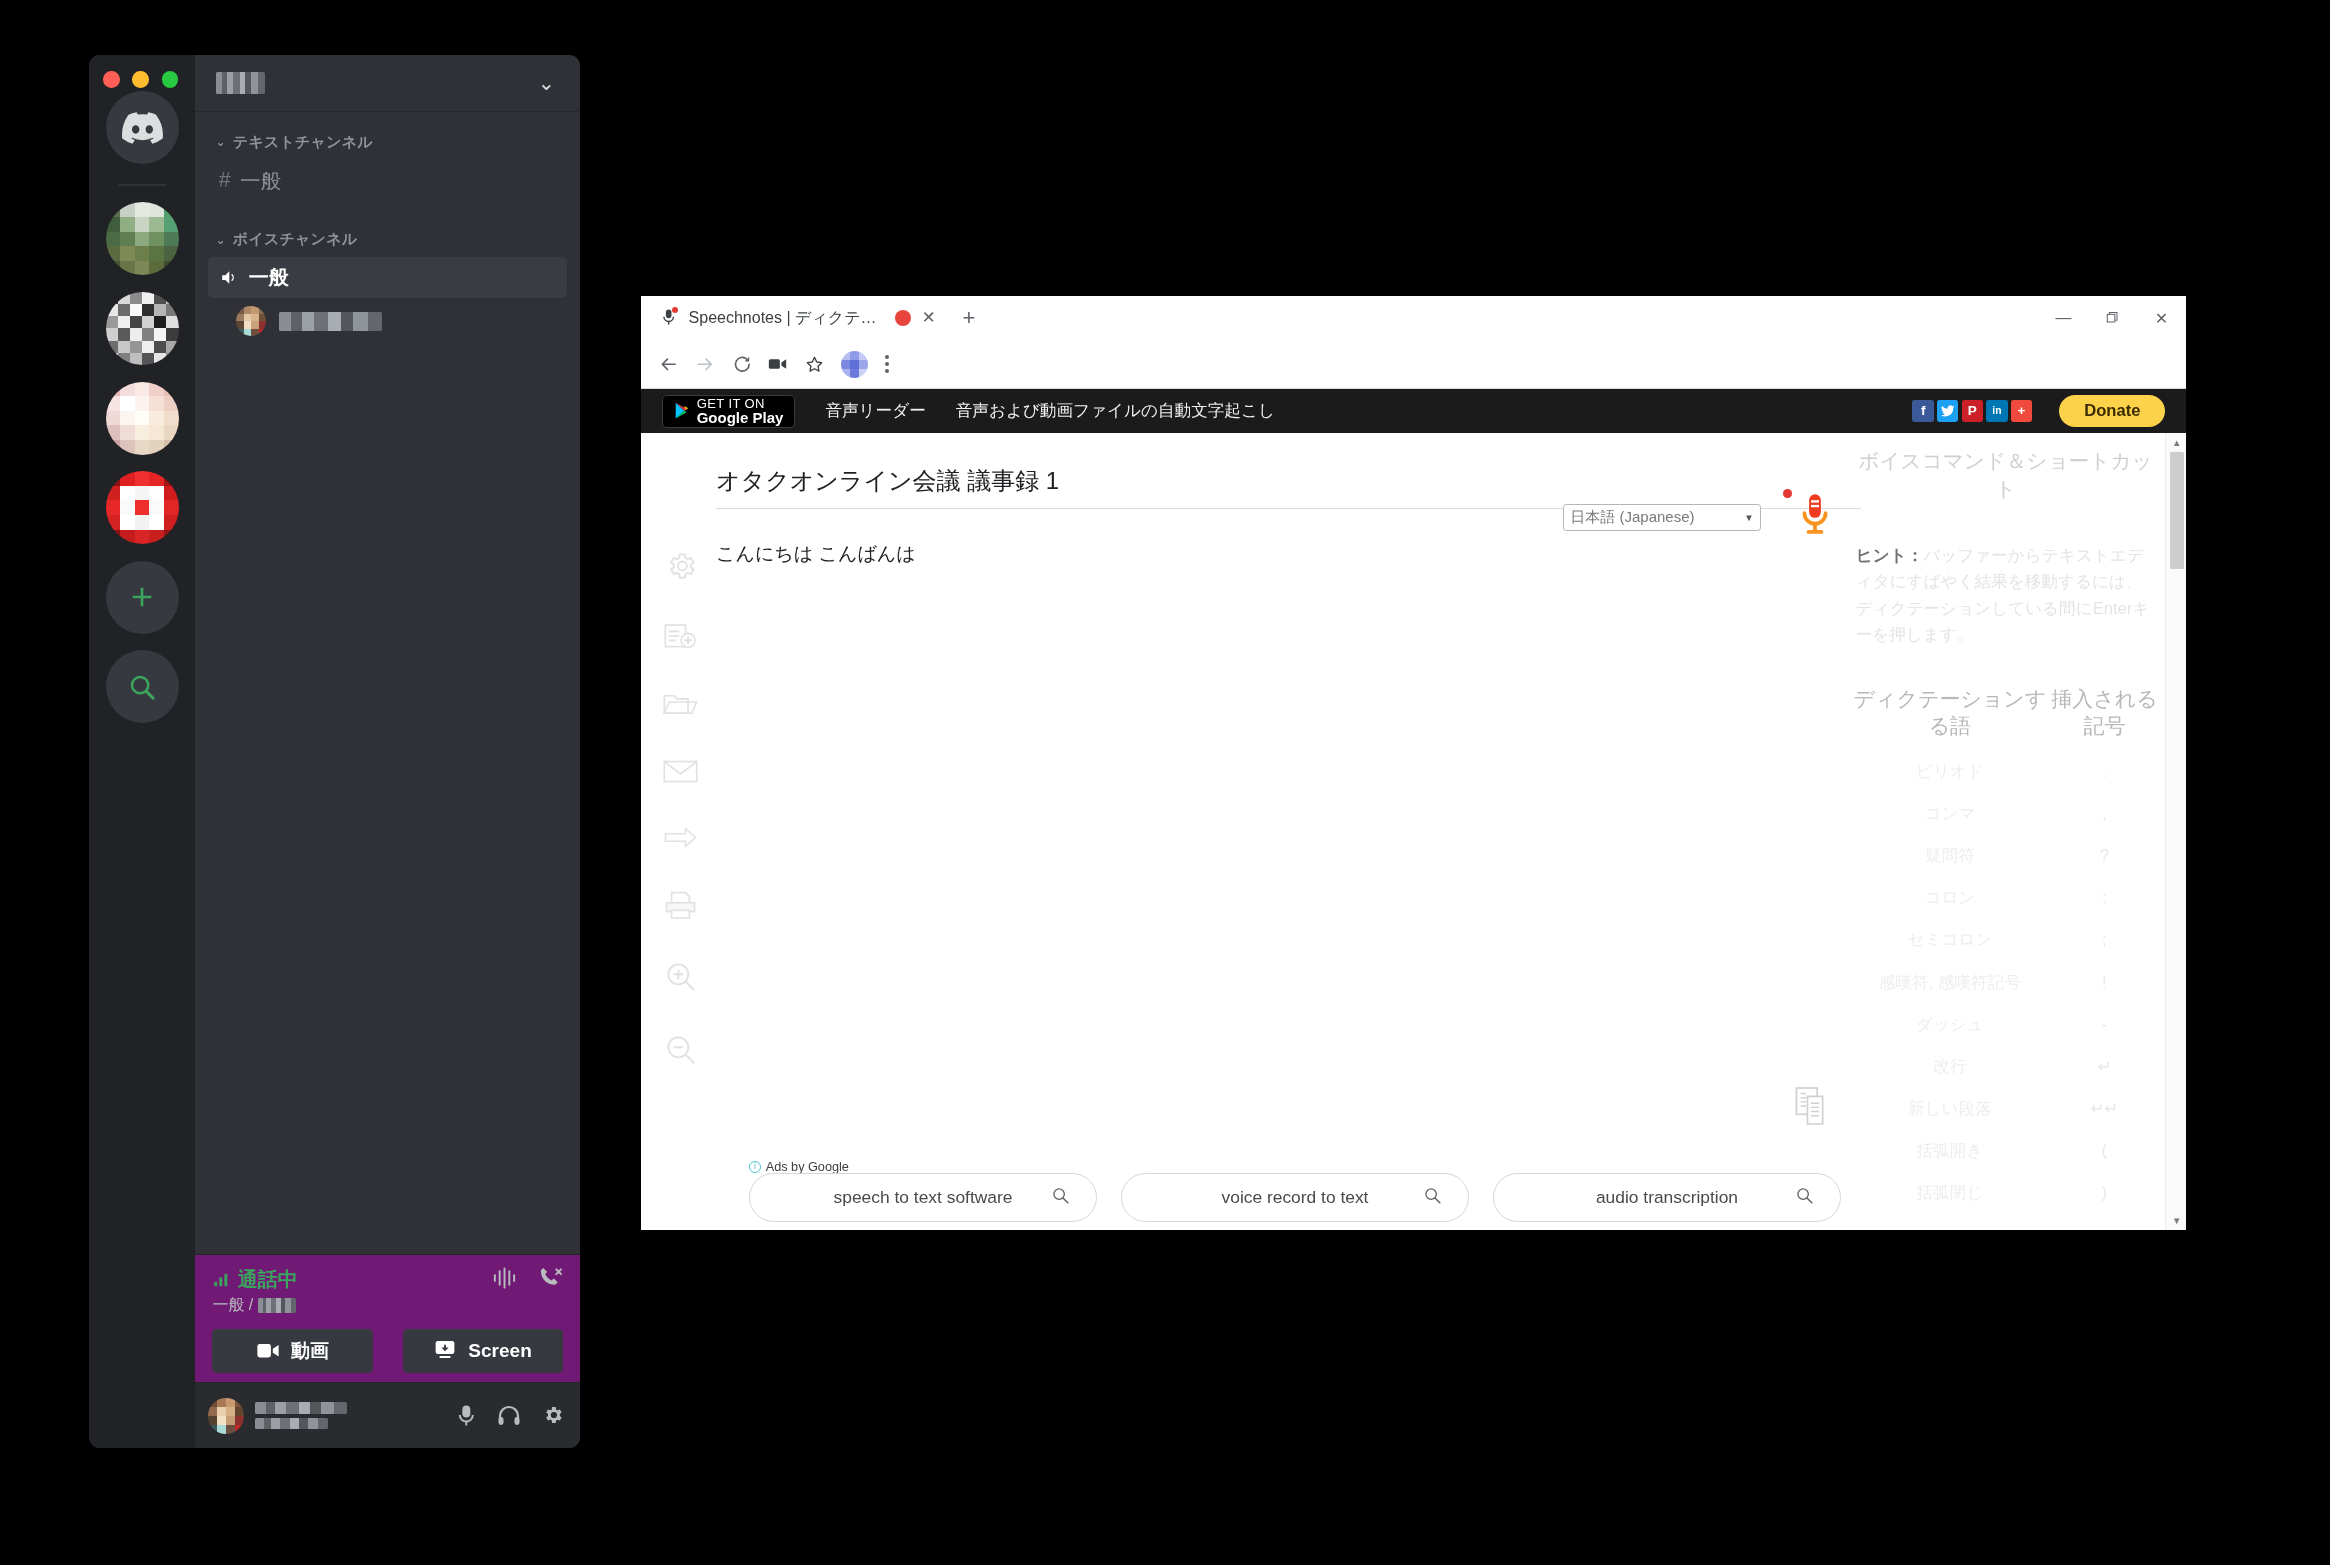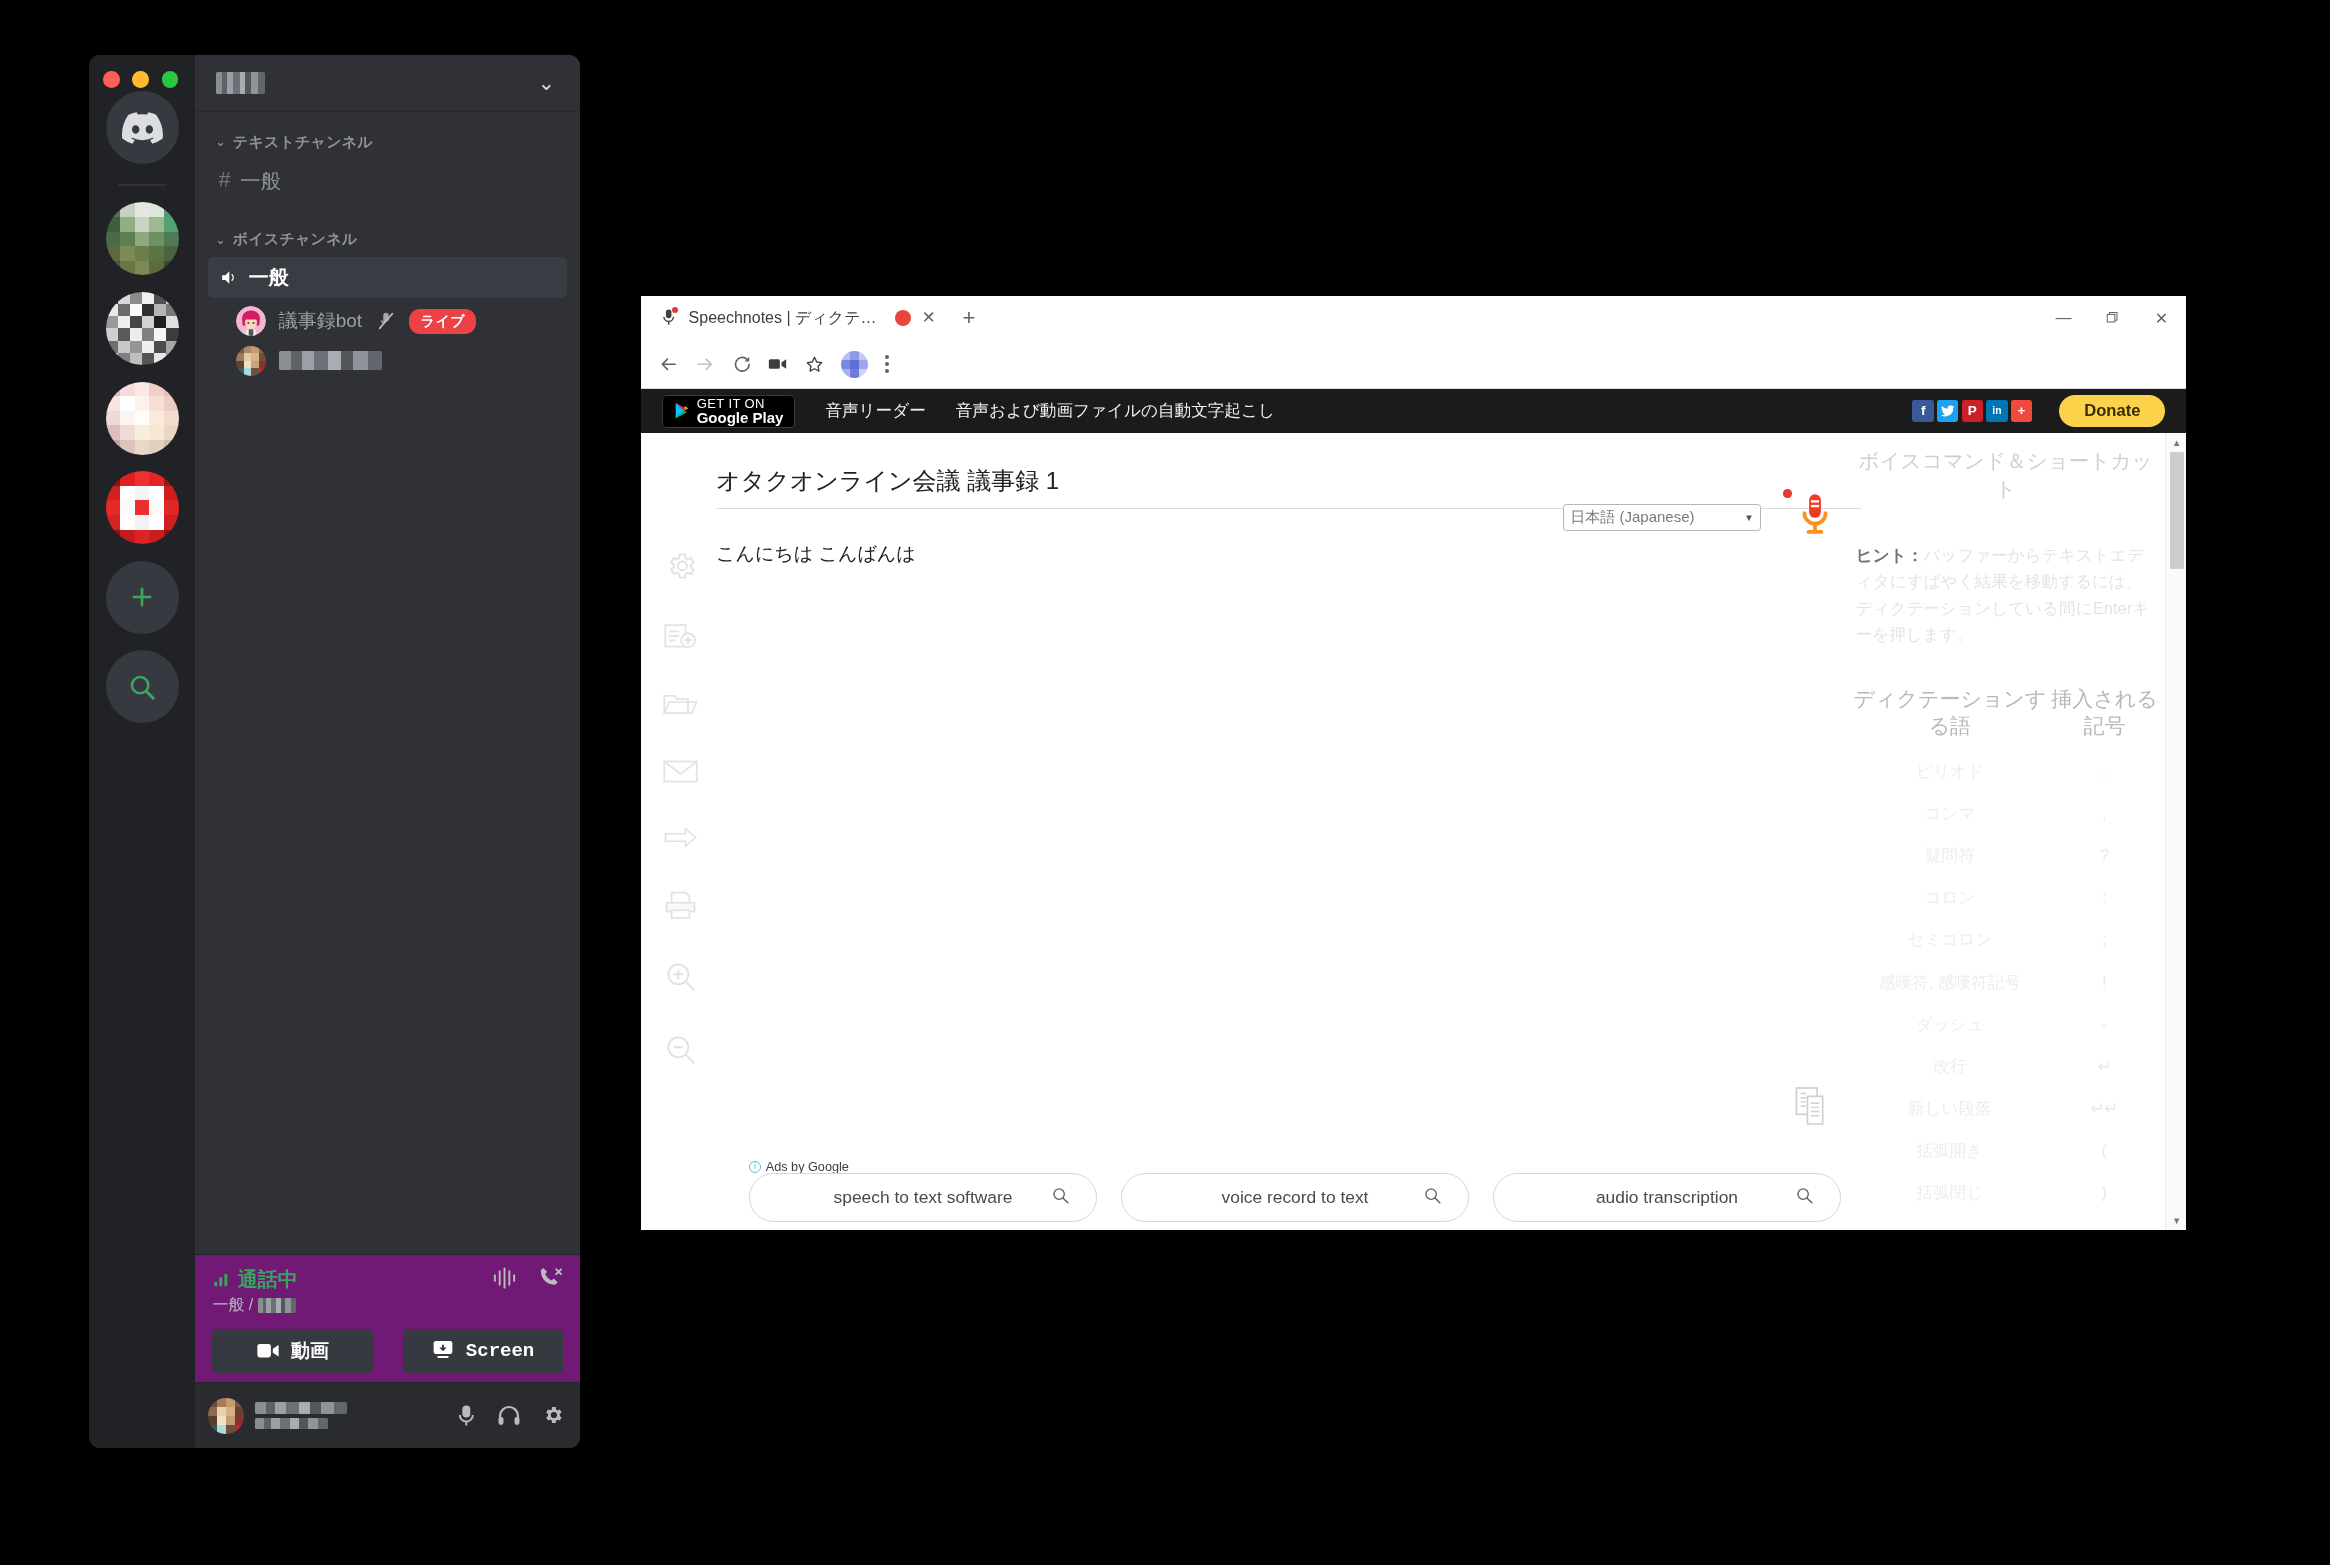--- a/index.html
+++ b/index.html
@@ -136,21 +136,21 @@
     padding: 11px 17.4px 9.5px 17.4px;
   }
   .voice-top { display: flex; align-items: flex-start; justify-content: space-between; }
   .voice-status {
     color: #3ba55d; font-size: 20px; font-weight: 700;
     display: flex; align-items: center; gap: 6.3px;
   }
   .voice-sub { color: #b9bbbe; font-size: 16px; margin-top: 1.6px; }
   #voice-sub-blur { width: 38px; height: 14.2px; }
   .voice-icons { display: flex; align-items: center; gap: 17.4px; color: #b9bbbe; }
-  .voice-btn-row { display: flex; gap: 30px; margin-top: 12.7px; font-family: Liberation Mono, monospace; }
+  .voice-btn-row { display: flex; gap: 30px; margin-top: 12.7px; }
   .voice-btn {
     flex: 1; background: #36393f; color: #fff;
     border-radius: 4.7px; height: 44px;
     display: flex; align-items: center; justify-content: center; gap: 11px;
     font-size: 19px; font-weight: 600;
   }
 
   
   #user-bar {
     flex: 0 0 auto; height: 66px;
@@ -552,41 +552,20 @@
         <span>ボイスチャンネル</span>
       </div>
       <div class="chan-row active">
         <svg width="20.6" height="19" viewBox="0 0 24 24">
           <path fill="#fff" d="M3 9v6h4l5 5V4L7 9H3z"></path>
           <path fill="none" stroke="#fff" stroke-width="1.7" stroke-linecap="round" d="M15.5 8.5a5 5 0 0 1 0 7"></path>
         </svg>
         <span>一般</span>
       </div>
 
-      <div class="member-row">
-        <div class="member-av">
-          <svg viewBox="0 0 40 40" width="30" height="30">
-            <circle cx="20" cy="20" r="20" fill="#f0b7cf"></circle>
-            <path d="M8 16a12 10 0 0 1 24 0l-1 10H9z" fill="#d61b66"></path>
-            <ellipse cx="20" cy="22" rx="8" ry="9" fill="#f6d7b8"></ellipse>
-            <path d="M11 13h18v5H11z" fill="#d61b66"></path>
-            <rect x="13" y="31" width="14" height="9" rx="2" fill="#e9e9e9"></rect>
-            <rect x="17" y="31" width="6" height="9" fill="#555"></rect>
-            <circle cx="16.5" cy="22.5" r="1.3" fill="#333"></circle>
-            <circle cx="23.5" cy="22.5" r="1.3" fill="#333"></circle>
-          </svg>
-        </div>
-        <span class="member-name">議事録bot</span>
-        <svg width="22" height="22" viewBox="0 0 24 24">
-          <path fill="#b9bbbe" d="M12 3a3 3 0 0 1 3 3v5.2l-6 3.4V6a3 3 0 0 1 3-3z" opacity="0.85"></path>
-          <path fill="#b9bbbe" d="M6.5 11.5h1.6a3.9 3.9 0 0 0 1 2.3l-1.2.7a5.4 5.4 0 0 1-1.4-3z"></path>
-          <path stroke="#b9bbbe" stroke-width="1.8" stroke-linecap="round" d="M5 20 L19 4"></path>
-        </svg>
-        <span class="badge-live">ライブ</span>
-      </div>
 
       <div class="member-row">
         <div class="member-av">
           <div class="pixgrid" style="grid-template-columns:repeat(4,1fr);grid-template-rows:repeat(4,1fr)">
             <div style="background:#7a5a48"></div>
               <div style="background:#b08868"></div>
               <div style="background:#c49a70"></div>
               <div style="background:#8a6a50"></div>
             <div style="background:#9a7a5c"></div>
               <div style="background:#e3c9a8"></div>

